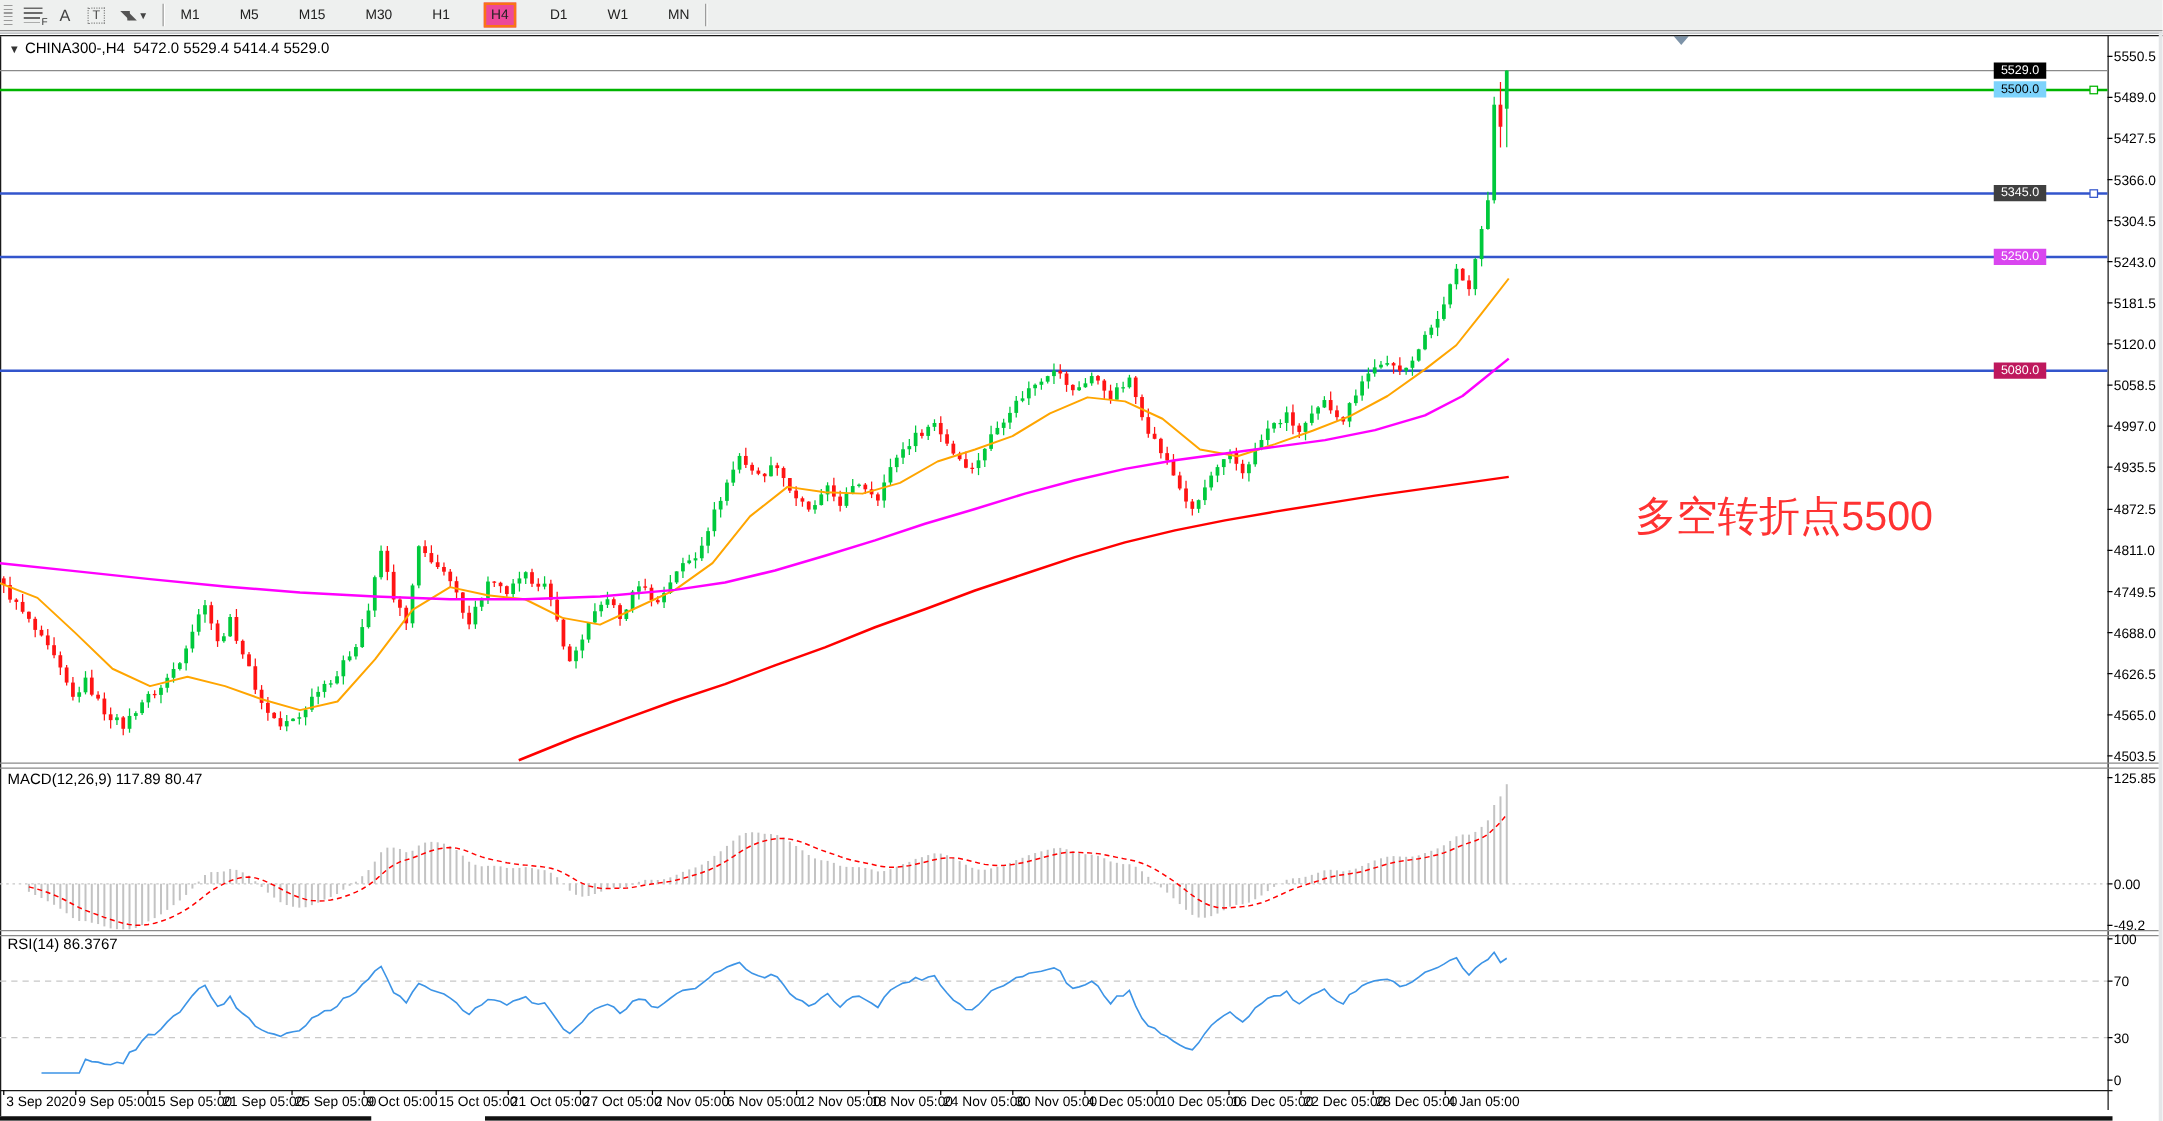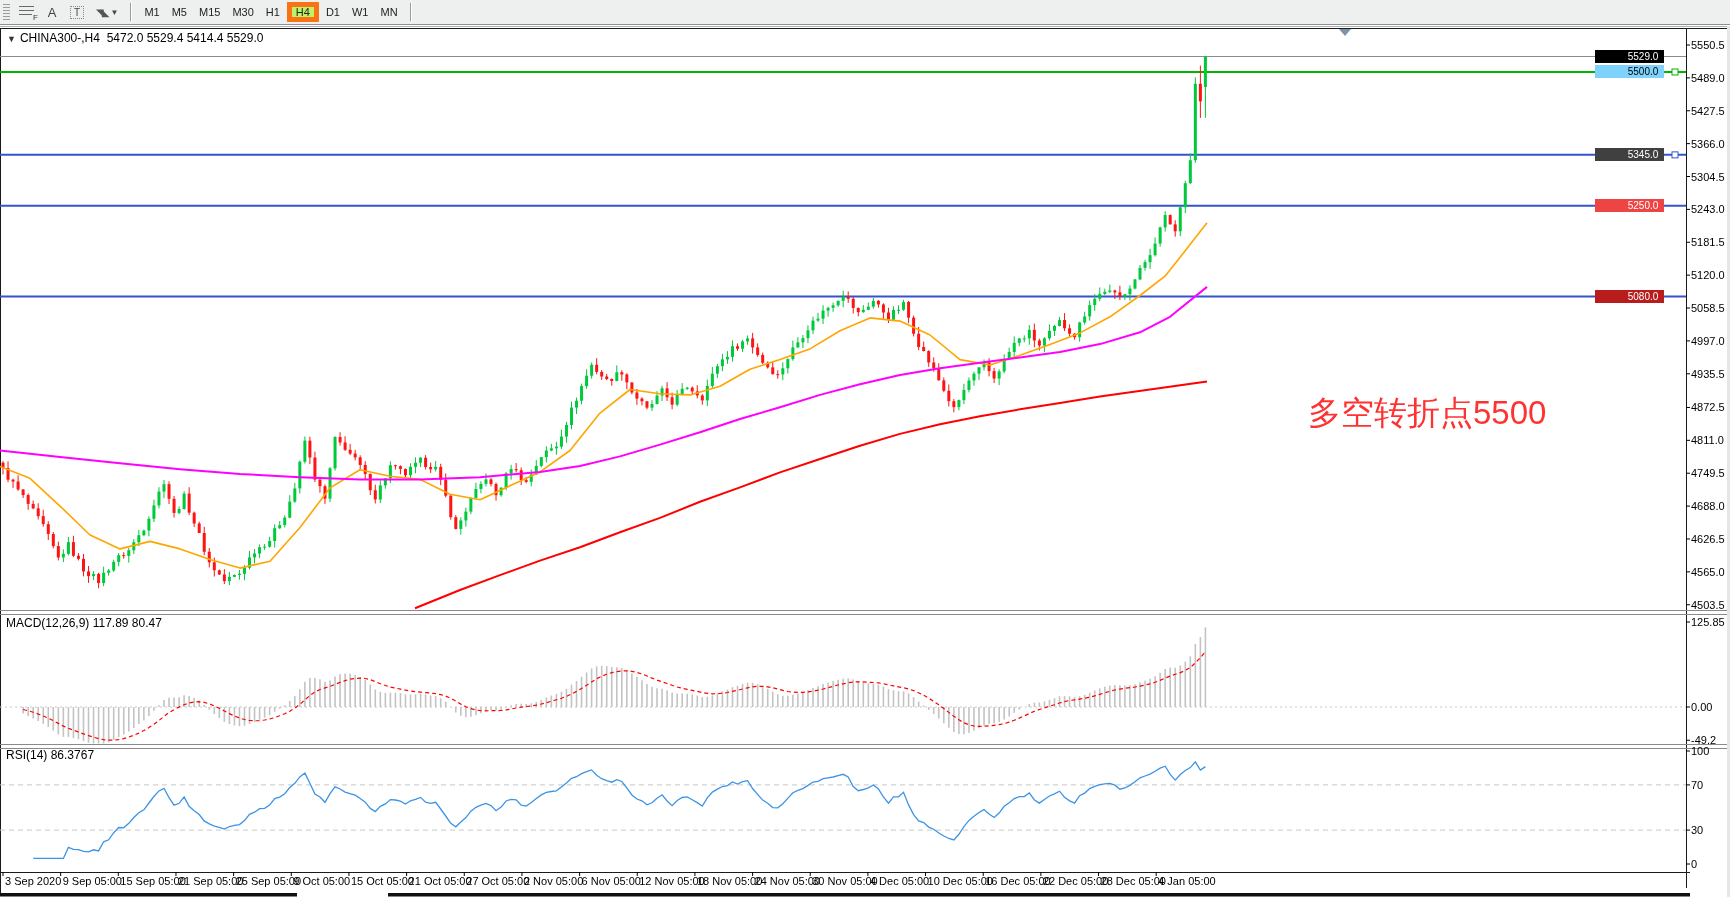--- a/index.html
+++ b/index.html
@@ -12,40 +12,40 @@
   .toolbar{
     position:absolute;left:0;top:0;width:1730px;height:25px;
     background:#eef0ef;border-bottom:1px solid #8f8f8f;
     display:flex;align-items:center;padding-left:2px;box-sizing:border-box;z-index:6;
   }
   .tgrip{width:7px;height:16px;margin:0 3px 0 1px;
     background-image:repeating-linear-gradient(to bottom,#9a9a9a 0 1px,transparent 1px 3px);
     background-size:2px 100%;background-repeat:repeat-x;}
   .tbtn{height:20px;min-width:22px;margin:0 1px;display:flex;align-items:center;justify-content:center;
     font-size:11px;color:#222;background:transparent;border:1px solid transparent;padding:0 4px;box-sizing:border-box;}
-  .tbtn.active{background:#bef264;border:5px solid #f97316;}
+  .tbtn.active{background:#ec4899;border:2px solid #f97316;}
   .tsep{width:0;height:18px;border-left:1px solid #9c9c9c;border-right:1px solid #ffffff;margin:0 6px;}
   .ico-fib{width:15px;height:12px;position:relative;
     background-image:repeating-linear-gradient(to bottom,#6a6a6a 0 1px,transparent 1px 4px);}
   .ico-fib b{position:absolute;right:-4px;bottom:-4px;font-size:8px;font-weight:normal;color:#333;background:#eef0ef;padding-left:1px;}
   .ico-a{font-size:13px;color:#444;}
   .ico-t{font-size:10px;color:#444;border:1px dotted #888;padding:0 3px;line-height:11px;}
   .ico-arrows{font-size:10px;color:#555;letter-spacing:-2px;}
   .caret{font-size:8px;color:#444;margin-left:3px;}
   
   .chart-frame-top1{position:absolute;left:0;top:26px;width:1730px;height:1px;background:#aeb2b6;z-index:5;}
   .chart-frame-top2{position:absolute;left:0;top:28px;width:1730px;height:1px;background:#1a1a1a;z-index:5;}
   .chart-right-edge{position:absolute;right:0;top:26px;width:3px;height:871px;background:#e4e6e8;z-index:5;}
   
   .chart-title{position:absolute;left:7px;top:31px;font-size:12px;color:#000;z-index:4;white-space:nowrap;}
   .chart-title .dd{font-size:9px;color:#333;margin-right:4px;}
   .pane-label{position:absolute;left:6px;font-size:12px;color:#000;z-index:4;white-space:nowrap;text-align:center;}
   .annotation{position:absolute;left:1308px;top:391px;font-size:33px;z-index:4;white-space:nowrap;}
   .badge{position:absolute;left:1595px;width:42px;height:13px;font-size:10px;line-height:13px;
-    text-align:center;z-index:5;white-space:nowrap;padding-left:27px;}
+    text-align:center;z-index:5;white-space:nowrap;}
   .shift-marker{position:absolute;left:1339px;top:29px;width:0;height:0;z-index:4;
     border-left:6px solid transparent;border-right:6px solid transparent;border-top:7px solid #7d93a8;}
   svg{position:absolute;left:0;top:0;z-index:1;}
   text{font-family:"Liberation Sans",sans-serif;}
 </style>
 </head>
 <body>
 
 <div class="toolbar">
   <div class="tgrip"></div>
@@ -60,21 +60,21 @@
       </div>
       <div class="tbtn">
         <span class="ico-t">T</span>
       </div>
       <div class="tbtn">
         <span class="ico-arrows">◥◣</span>
         <span class="caret">▼</span>
       </div>
     </div>
   <div class="tsep"></div>
-  <div id="timeframes" style="display:flex;align-items:flex-start;">
+  <div id="timeframes" style="display:flex;align-items:flex-start;gap:20px;">
       <div class="tbtn">M1</div>
       <div class="tbtn">M5</div>
       <div class="tbtn">M15</div>
       <div class="tbtn">M30</div>
       <div class="tbtn">H1</div>
       <div class="tbtn active">H4</div>
       <div class="tbtn">D1</div>
       <div class="tbtn">W1</div>
       <div class="tbtn">MN</div>
     </div>
@@ -945,15 +945,15 @@
 <div class="pane-label" style="top:748px;">RSI(14) 86.3767</div>
 
 <div class="annotation" id="annotation" style="color: rgb(255, 50, 50);">多空转折点5500</div>
 
 <div class="shift-marker"></div>
 
 <div class="badge" id="badge-current" style="top: 49.9939px; background: rgb(0, 0, 0); color: rgb(255, 255, 255);">5529.0</div>
 <div id="level-badges">
     <div class="badge" style="top: 65.4973px; background: #7dd3fc; color: rgb(0, 0, 0);">5500.0</div>
     <div class="badge" style="top: 148.36px; background: #404040; color: rgb(255, 255, 255);">5345.0</div>
-    <div class="badge" style="top: 199.147px; background: #ef4444; color: rgb(255, 255, 255);">5250.0</div>
-    <div class="badge" style="top: 290.029px; background: #b91c1c; color: rgb(255, 255, 255);">5080.0</div>
+    <div class="badge" style="top: 199.147px; background: #d946ef; color: rgb(255, 255, 255);">5250.0</div>
+    <div class="badge" style="top: 290.029px; background: #be185d; color: rgb(255, 255, 255);">5080.0</div>
   </div>
 
 </body></html>

